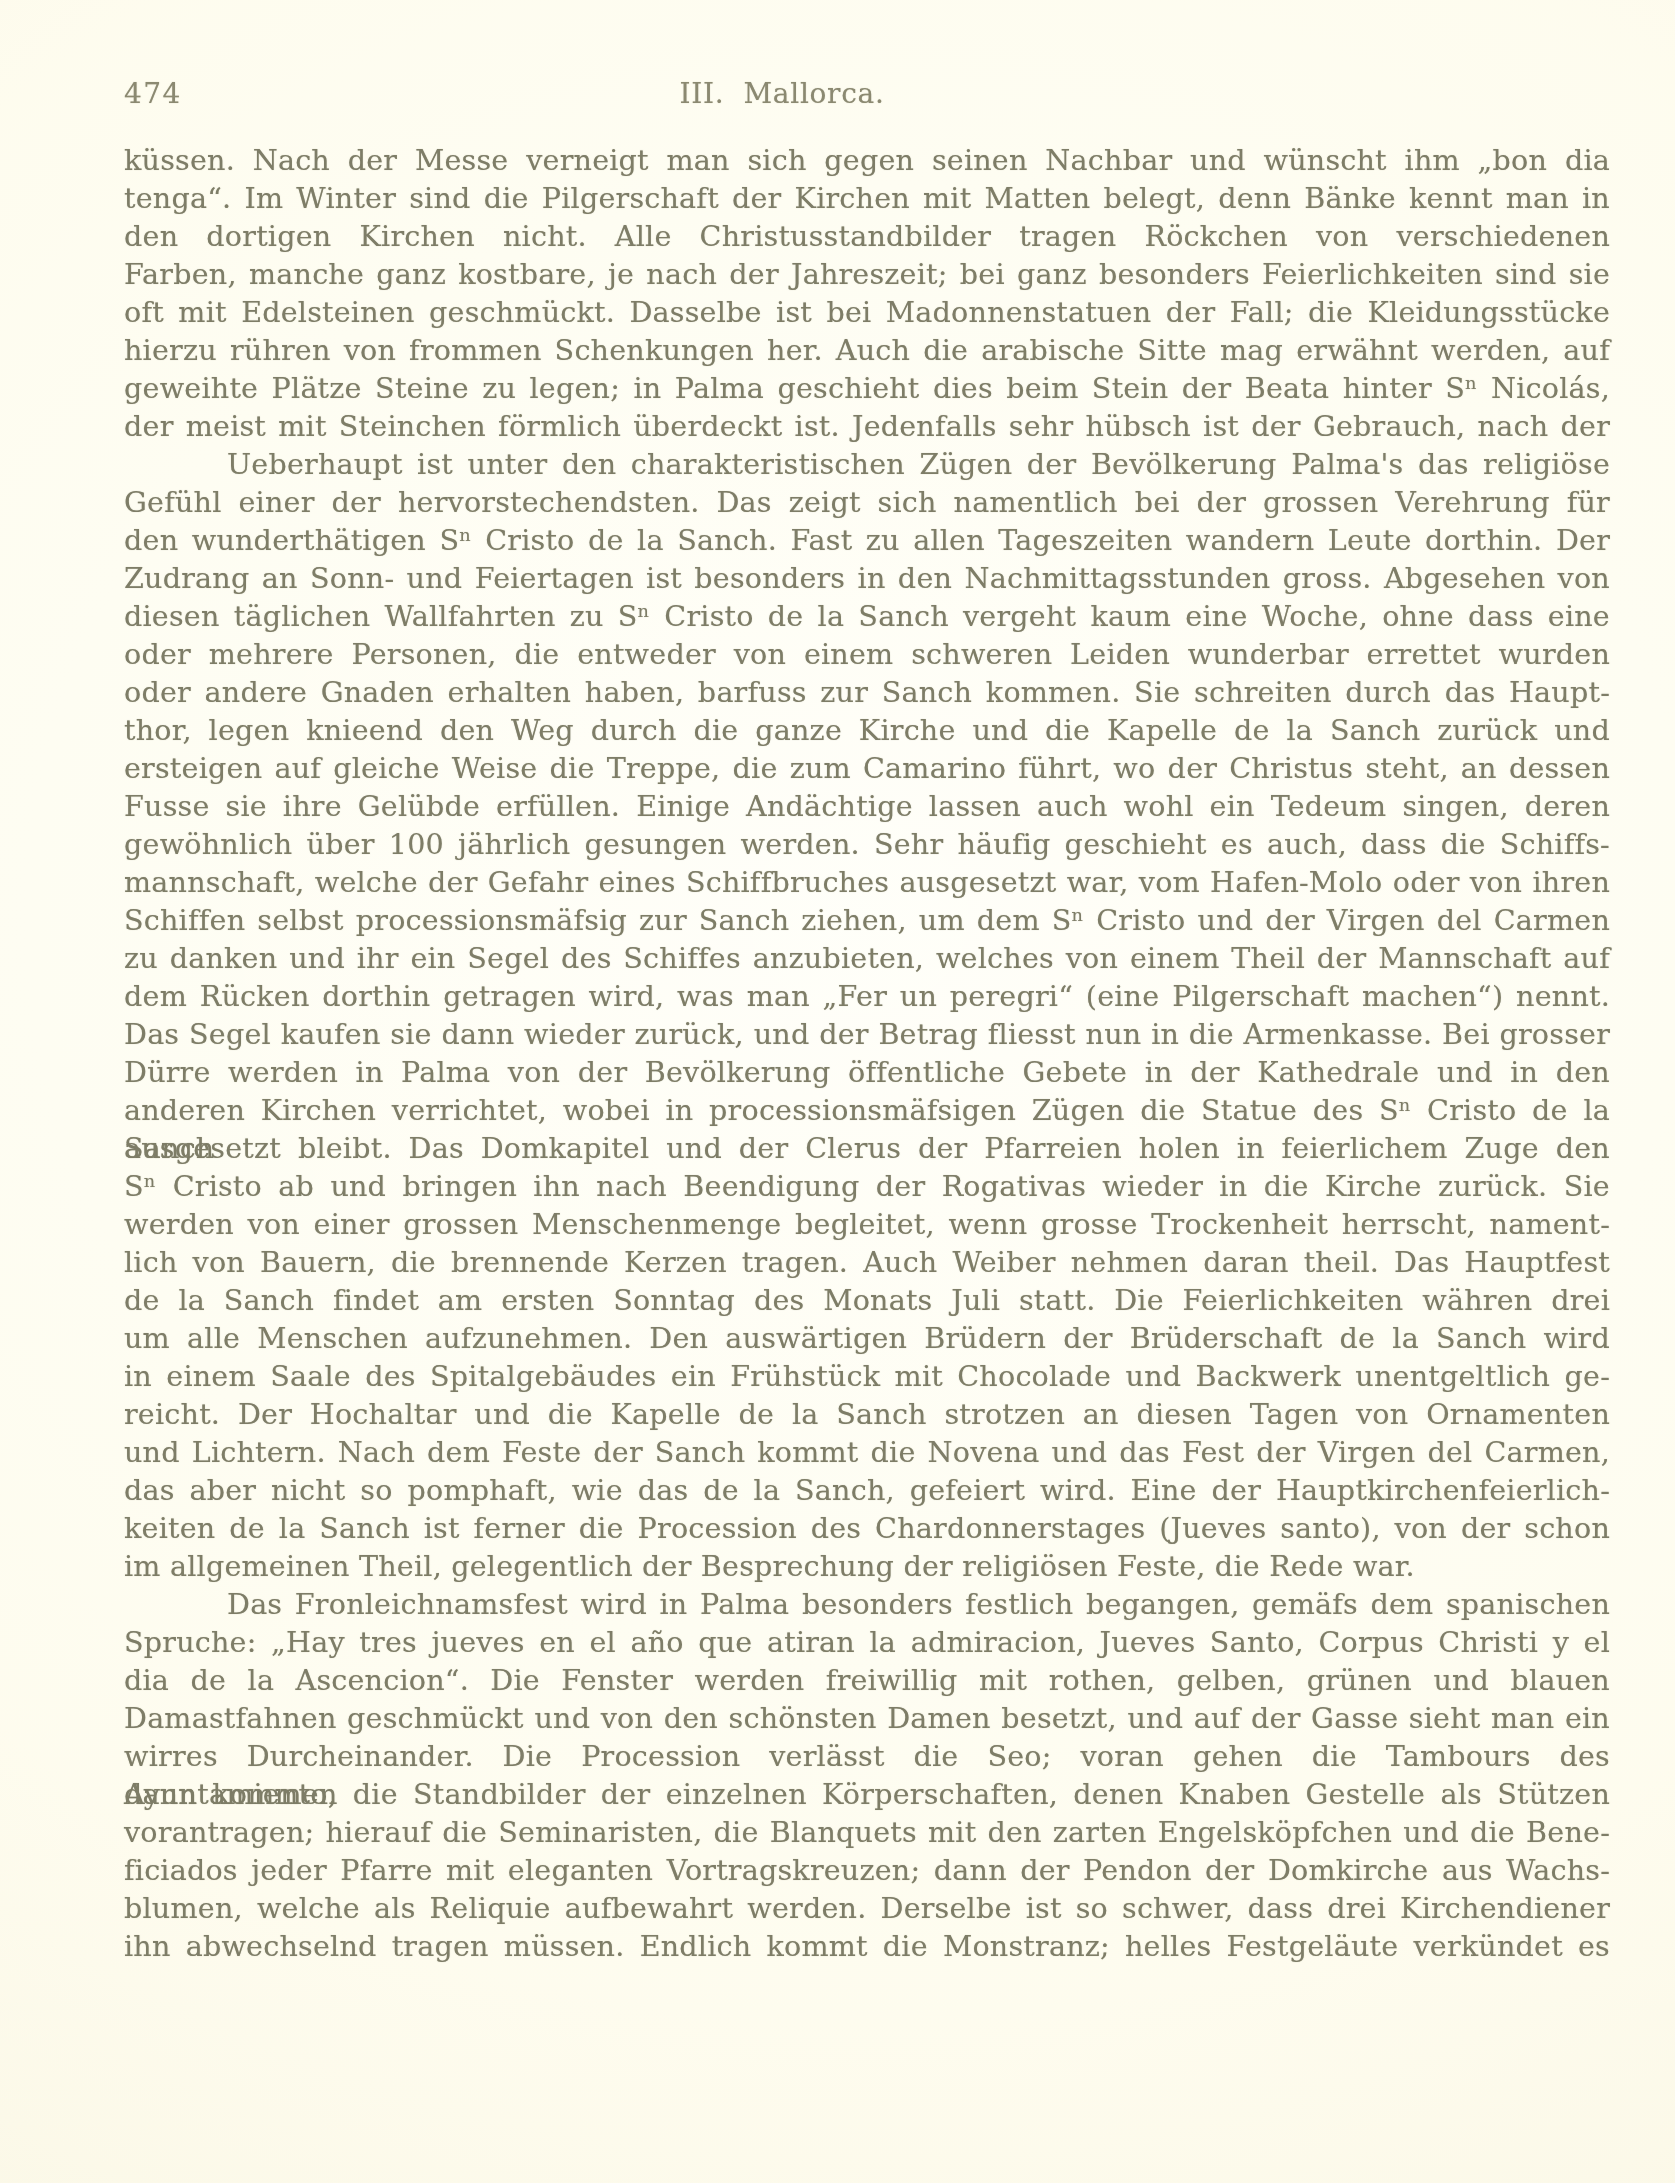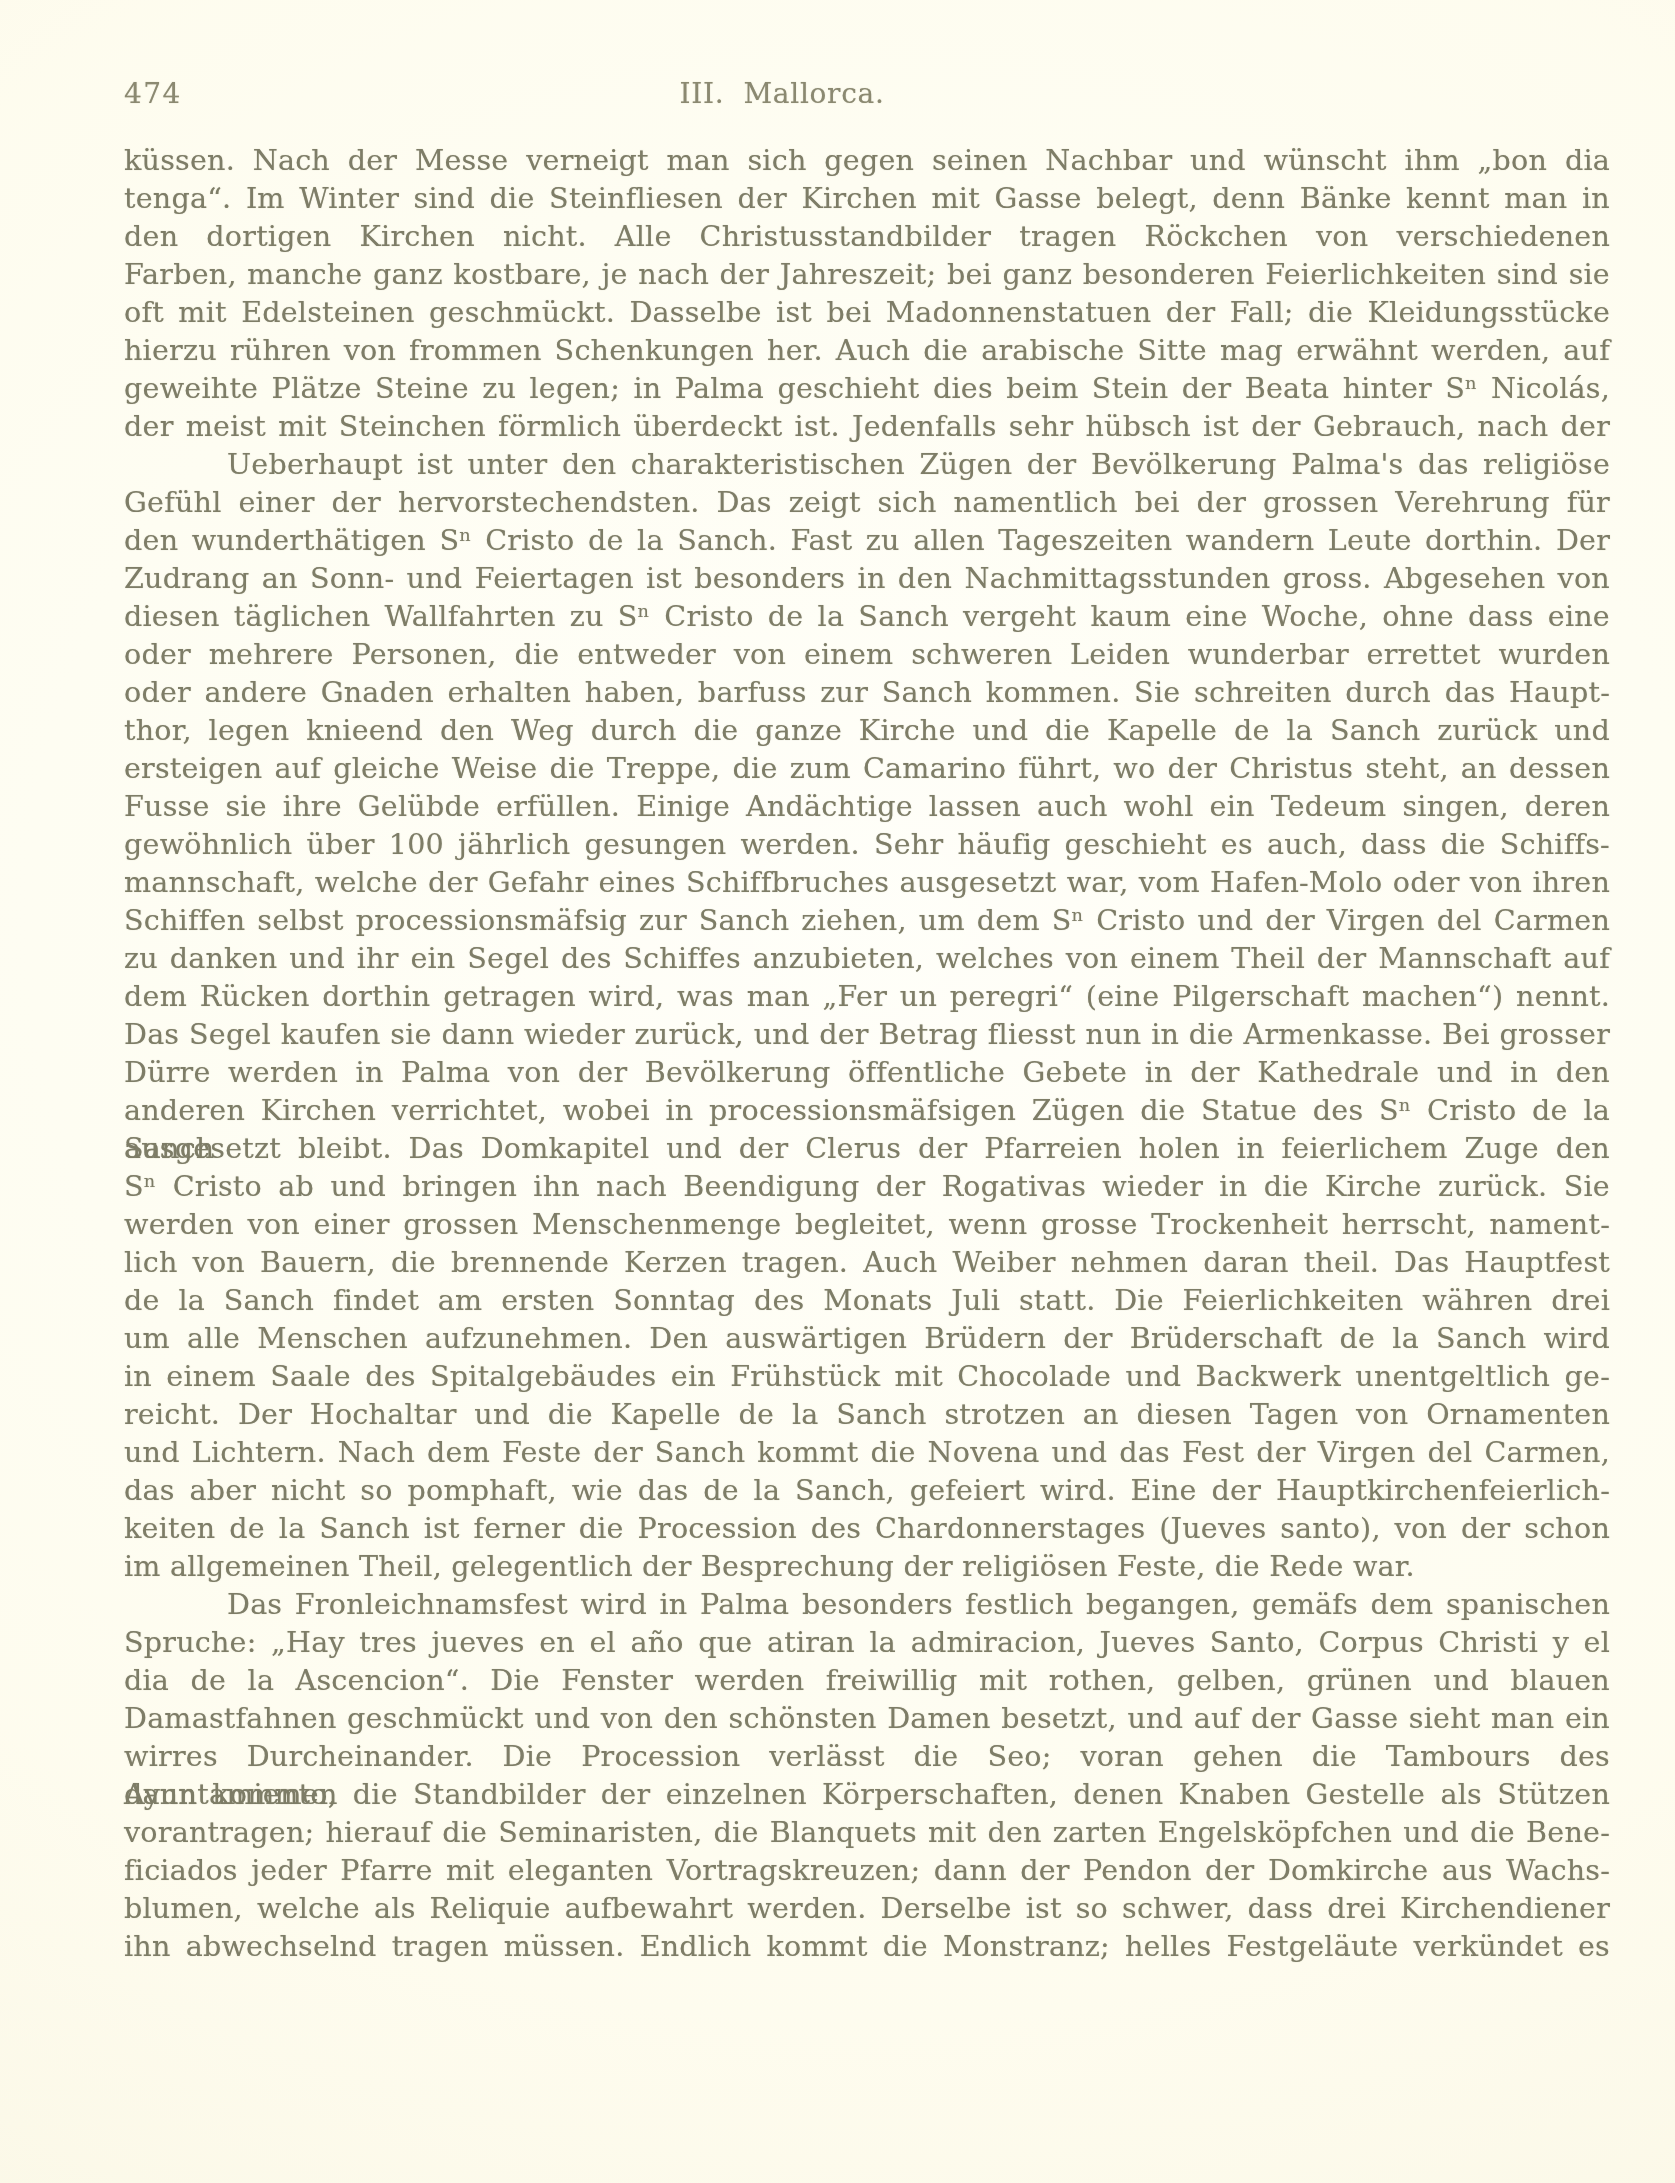--- a/index.html
+++ b/index.html
@@ -40,23 +40,23 @@
   .line.para-end{text-align-last:left;}
 </style>
 </head>
 <body>
 
 <div class="page">
   <div class="folio">474</div>
   <div class="running-title">III.  Mallorca.</div>
   <div class="text-block">
       <div class="line">küssen. Nach der Messe verneigt man sich gegen seinen Nachbar und wünscht ihm „bon dia</div>
-      <div class="line">tenga“. Im Winter sind die Steinfliesen der Kirchen mit Gasse belegt, denn Bänke kennt man in</div>
+      <div class="line">tenga“. Im Winter sind die Pilgerschaft der Kirchen mit Matten belegt, denn Bänke kennt man in</div>
       <div class="line">den dortigen Kirchen nicht. Alle Christusstandbilder tragen Röckchen von verschiedenen</div>
-      <div class="line">Farben, manche ganz kostbare, je nach der Jahreszeit; bei ganz besonderen Feierlichkeiten sind sie</div>
+      <div class="line">Farben, manche ganz kostbare, je nach der Jahreszeit; bei ganz besonders Feierlichkeiten sind sie</div>
       <div class="line">oft mit Edelsteinen geschmückt. Dasselbe ist bei Madonnenstatuen der Fall; die Kleidungsstücke</div>
       <div class="line">hierzu rühren von frommen Schenkungen her. Auch die arabische Sitte mag erwähnt werden, auf</div>
       <div class="line">geweihte Plätze Steine zu legen; in Palma geschieht dies beim Stein der Beata hinter Sⁿ Nicolás,</div>
       <div class="line">der meist mit Steinchen förmlich überdeckt ist. Jedenfalls sehr hübsch ist der Gebrauch, nach der</div>
       <div class="line indent">Ueberhaupt ist unter den charakteristischen Zügen der Bevölkerung Palma's das religiöse</div>
       <div class="line">Gefühl einer der hervorstechendsten. Das zeigt sich namentlich bei der grossen Verehrung für</div>
       <div class="line">den wunderthätigen Sⁿ Cristo de la Sanch. Fast zu allen Tageszeiten wandern Leute dorthin. Der</div>
       <div class="line">Zudrang an Sonn- und Feiertagen ist besonders in den Nachmittagsstunden gross. Abgesehen von</div>
       <div class="line">diesen täglichen Wallfahrten zu Sⁿ Cristo de la Sanch vergeht kaum eine Woche, ohne dass eine</div>
       <div class="line">oder mehrere Personen, die entweder von einem schweren Leiden wunderbar errettet wurden</div>

